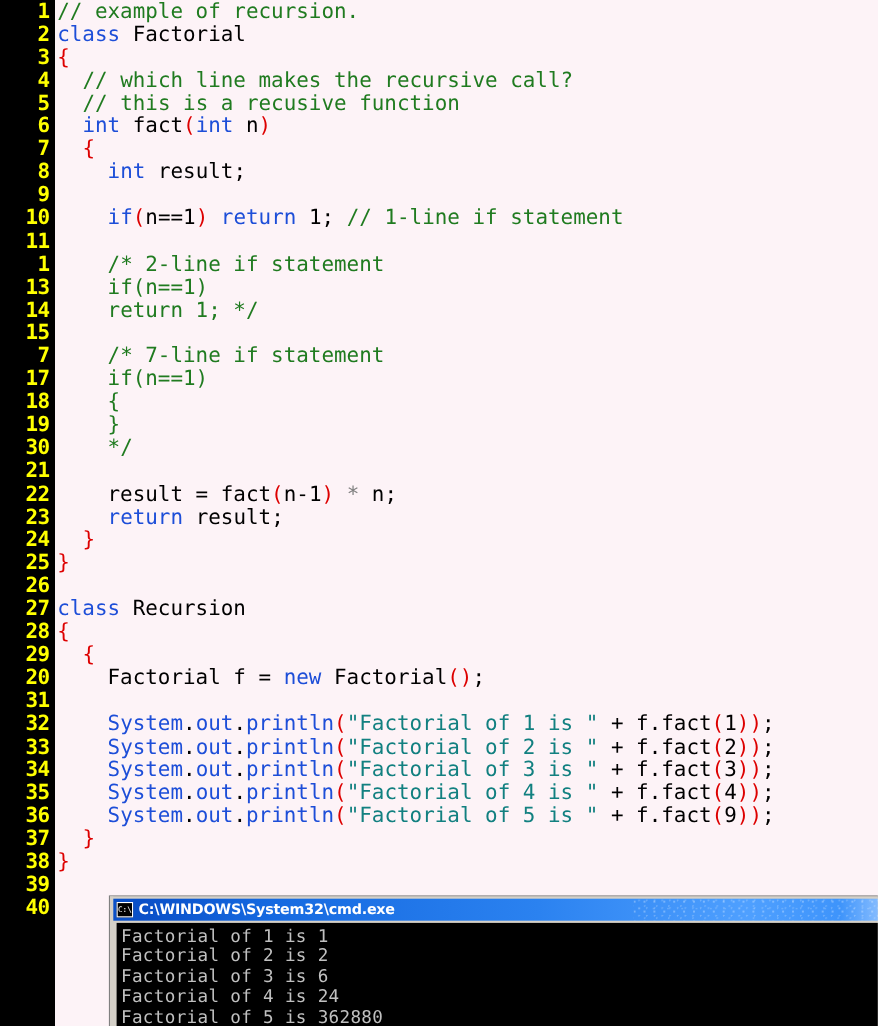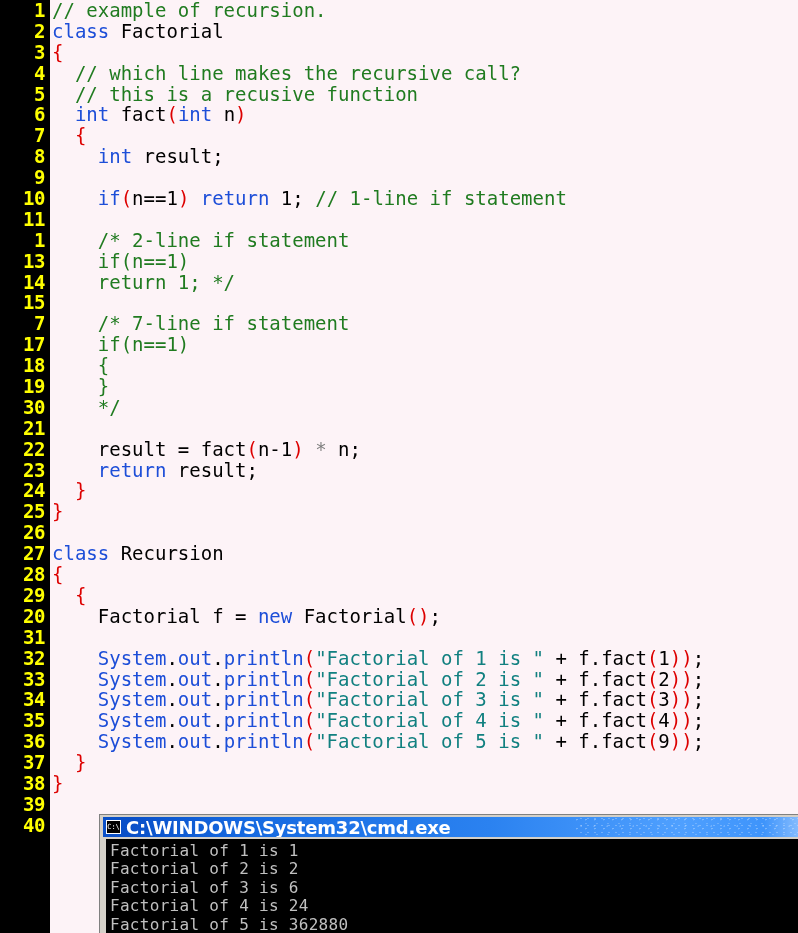--- a/index.html
+++ b/index.html
@@ -111,21 +111,21 @@
     font-size: 7px;
     line-height: 12px;
     text-align: center;
     font-family: "DejaVu Sans Mono", "Liberation Mono", monospace;
     flex: 0 0 auto;
     position: relative;
     z-index: 2;
   }
   #console-title-text {
     color: #FFFFFF;
-    font-size: 18px;
+    font-size: 13px;
     font-weight: bold;
     font-family: "DejaVu Sans", "Liberation Sans", sans-serif;
     white-space: nowrap;
     position: relative;
     z-index: 2;
     letter-spacing: -0.2px;
   }
   #console-body {
     position: absolute;
     left: 3px; right: 0;

